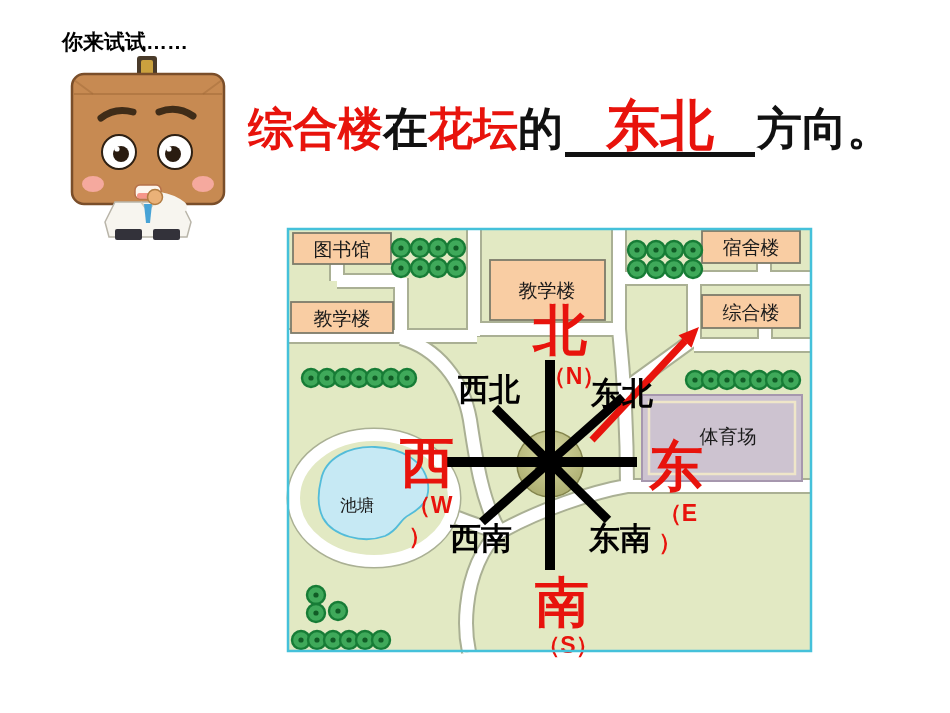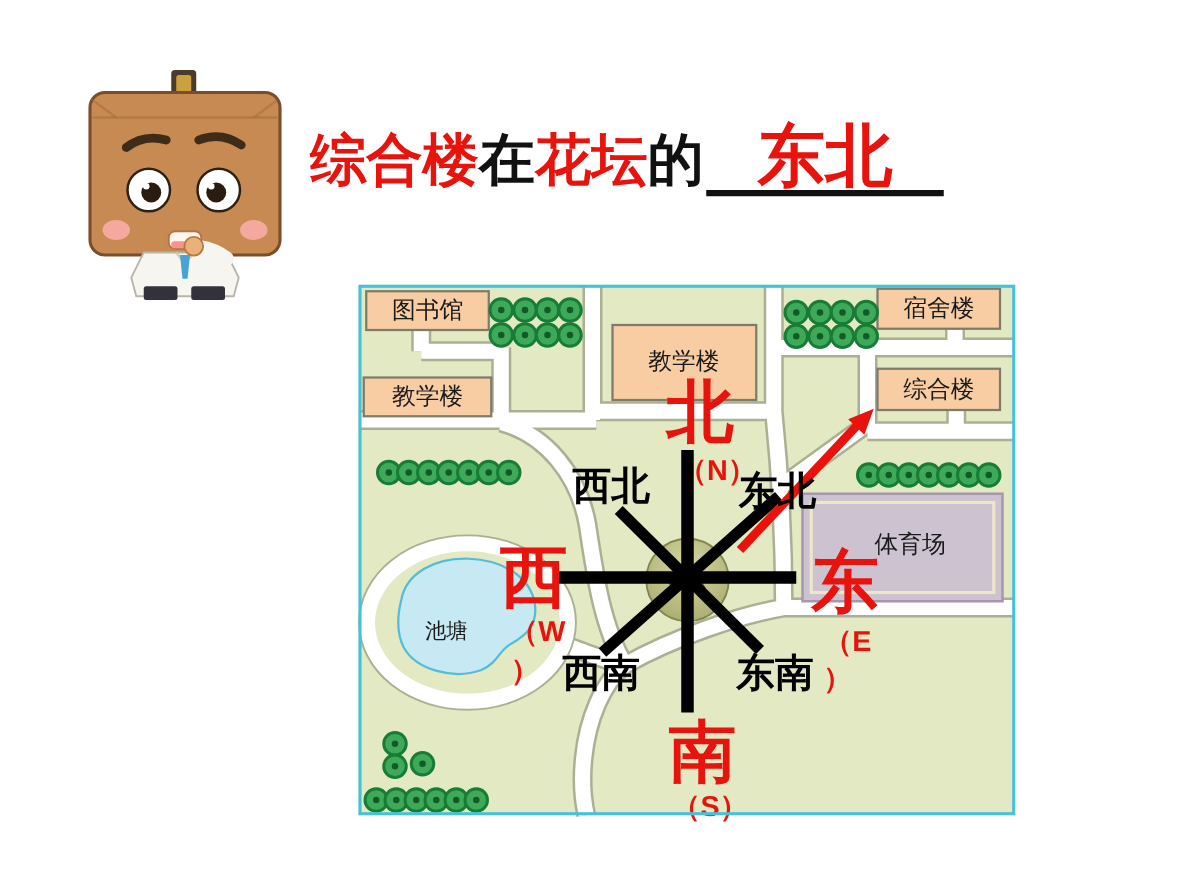--- a/index.html
+++ b/index.html
@@ -22,20 +22,21 @@
   .card{font-family:"Liberation Sans",sans-serif;font-size:54px;font-weight:bold;fill:#e8130c;}
   .abbr{font-family:"Liberation Sans",sans-serif;font-size:23px;font-weight:bold;fill:#e8130c;}
   .pond-label{font-family:"Liberation Serif",serif;font-size:17px;fill:#1a1a1a;}
   .fb-label{font-family:"Liberation Sans",sans-serif;font-size:15px;font-weight:bold;fill:#4a4a22;}
 </style>
 </head>
 <body>
 
 <div class="slide">
 
+  <div class="page-title">你来试试……</div>
 
   <svg class="mascot-svg" width="185" height="190" viewBox="0 0 185 190">
     <g>
       <rect x="82" y="6" width="20" height="28" rx="3" fill="#4a3b2a"></rect>
       <rect x="86" y="10" width="12" height="19" rx="2" fill="#caa13e"></rect>
     </g>
     <g>
       <rect x="17" y="24" width="152" height="130" rx="12" fill="#c78a52" stroke="#7a4e2a" stroke-width="2.5"></rect>
       <path d="M19,44 L167,44" stroke="#a06a38" stroke-width="2" opacity="0.5"></path>
       <path d="M19,30 L38,44 M167,30 L148,44" stroke="#a06a38" stroke-width="2" opacity="0.45"></path>
@@ -64,20 +65,21 @@
       <rect x="98" y="179" width="27" height="11" rx="2" fill="#33323a"></rect>
     </g>
   </svg>
 
   <div class="question">
     <span class="q-red">综合楼</span>
     <span class="q-black">在</span>
     <span class="q-red">花坛</span>
     <span class="q-black">的</span>
     <span class="blank"><span class="answer">东北</span></span>
+    <span class="q-black">方向。</span>
   </div>
 
   <svg class="map-svg" width="525" height="424" viewBox="0 0 525 424">
 
     <rect x="0" y="0" width="525" height="424" fill="#e2e9c3"></rect>
 
     <g fill="none" stroke-linejoin="round">
       <path d="M50,35 V53 M50,53 H114 M114,50 V110 M0,108 H190 M114,110 C150,120 176,152 183,192 C189,232 195,274 213,304
                M187,0 V108 M187,101 H332 M332,0 V101 M332,101 C336,140 340,190 340,258 M340,258 H525
                M332,50 H525 M477,33 V50 M407,50 V113 M407,117 H525 M478,99 V117 M407,111 L338,161

